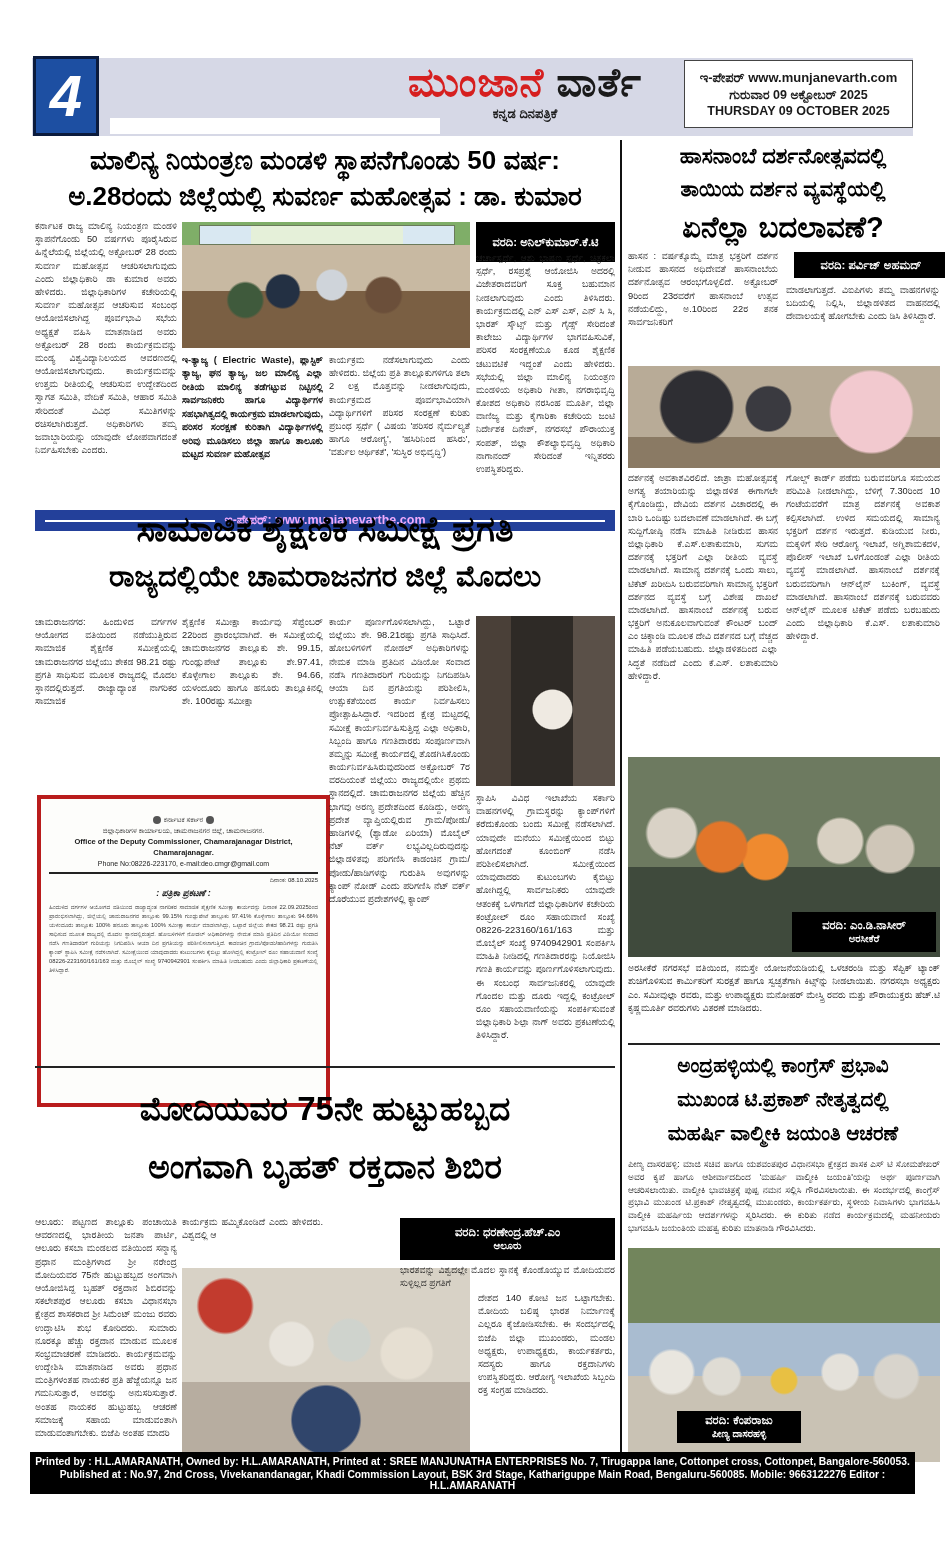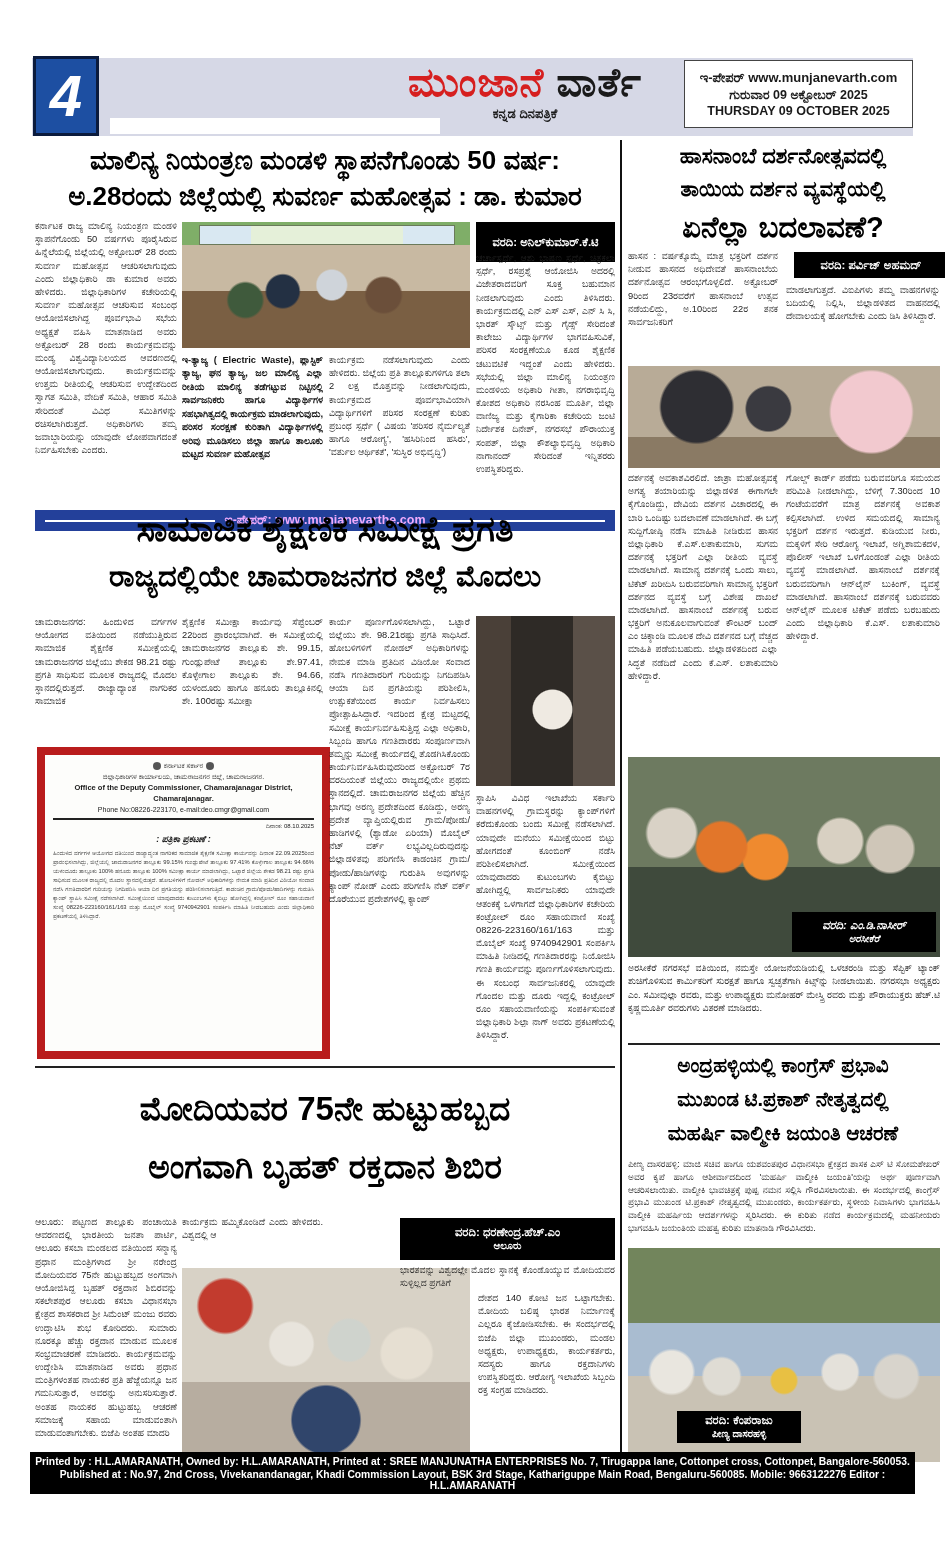--- a/index.html
+++ b/index.html
@@ -80,21 +80,21 @@
      radial-gradient(circle at 50% 62%, #e8c043 0 6%, transparent 7%),
      radial-gradient(circle at 14% 58%, #e9e6df 0 7%, transparent 8%),
      radial-gradient(circle at 30% 60%, #dfdcd4 0 7%, transparent 8%),
      radial-gradient(circle at 68% 58%, #e4e1da 0 7%, transparent 8%),
      radial-gradient(circle at 86% 60%, #d8d4cc 0 7%, transparent 8%),
      linear-gradient(#72855c 0 35%, #a9bcd0 35% 60%, #c9c2b4 60% 100%);}
   .ph-door{background:
      radial-gradient(circle at 55% 55%, #efeae2 0 16%, transparent 17%),
      linear-gradient(90deg,#4a4038 0 25%, #2e2a26 25% 70%, #5a5048 70% 100%);}
   
-  .letter{background:#fdfdfb;border:8px solid #b91c1c;box-sizing:border-box;padding:6px 8px;overflow:hidden;}
+  .letter{background:#fdfdfb;border:4px solid #b91c1c;box-sizing:border-box;padding:16px 8px;overflow:hidden;margin-top:48px;}
   .letter .lt-head{text-align:center;font-size:7px;line-height:1.5;}
   .letter .lt-en{font-size:7.5px;font-weight:700;}
   .letter .lt-rule{height:2px;background:#222;margin:3px 0;}
   .letter .lt-date{text-align:right;font-size:6px;margin:2px 0;}
   .letter .lt-title{text-align:center;font-size:9px;font-weight:800;margin:4px 0;font-style:italic;}
   .letter .lt-body{font-size:5.8px;line-height:1.55;text-align:justify;color:#333;}
   .emblem{display:inline-block;width:8px;height:8px;border-radius:50%;background:#555;vertical-align:middle;margin:0 3px;}
   
   .footer{left:30px;top:1452px;width:885px;height:42px;background:#000;color:#fff;display:flex;flex-direction:column;
           align-items:center;justify-content:center;text-align:center;}
@@ -195,21 +195,21 @@
   <div class="abs btxt" style="left:628px;top:250px;width:150px;height:112px;">ಹಾಸನ : ವರ್ಷಕ್ಕೊಮ್ಮೆ ಮಾತ್ರ ಭಕ್ತರಿಗೆ ದರ್ಶನ ನೀಡುವ ಹಾಸನದ ಅಧಿದೇವತೆ ಹಾಸನಾಂಬೆಯ ದರ್ಶನೋತ್ಸವ ಆರಂಭಗೊಳ್ಳಲಿದೆ. ಅಕ್ಟೋಬರ್ 9ರಿಂದ 23ರವರೆಗೆ ಹಾಸನಾಂಬೆ ಉತ್ಸವ ನಡೆಯಲಿದ್ದು, ಅ.10ರಿಂದ 22ರ ತನಕ ಸಾರ್ವಜನಿಕರಿಗೆ</div>
   <div class="abs bybox" style="left:794px;top:252px;width:154px;height:26px;">
     <div class="l1">ವರದಿ: ಪರ್ವಿಜ್ ಅಹಮದ್</div>
   </div>
   <div class="abs btxt" style="left:786px;top:284px;width:154px;height:78px;">ಮಾಡಲಾಗುತ್ತದೆ. ವಿಐಪಿಗಳು ತಮ್ಮ ವಾಹನಗಳನ್ನು ಬದಿಯಲ್ಲಿ ನಿಲ್ಲಿಸಿ, ಜಿಲ್ಲಾಡಳಿತದ ವಾಹನದಲ್ಲಿ ದೇವಾಲಯಕ್ಕೆ ಹೋಗಬೇಕು ಎಂದು ಡಿಸಿ ತಿಳಿಸಿದ್ದಾರೆ.</div>
   <div class="abs photo ph-lady" style="left:628px;top:366px;width:312px;height:102px;"></div>
   <div class="abs btxt" style="left:628px;top:472px;width:150px;height:282px;">ದರ್ಶನಕ್ಕೆ ಅವಕಾಶವಿರಲಿದೆ. ಜಾತ್ರಾ ಮಹೋತ್ಸವಕ್ಕೆ ಅಗತ್ಯ ತಯಾರಿಯನ್ನು ಜಿಲ್ಲಾಡಳಿತ ಈಗಾಗಲೇ ಕೈಗೊಂಡಿದ್ದು, ದೇವಿಯ ದರ್ಶನ ವಿಚಾರದಲ್ಲಿ ಈ ಬಾರಿ ಒಂದಿಷ್ಟು ಬದಲಾವಣೆ ಮಾಡಲಾಗಿದೆ.   ಈ ಬಗ್ಗೆ ಸುದ್ದಿಗೋಷ್ಠಿ ನಡೆಸಿ ಮಾಹಿತಿ ನೀಡಿರುವ ಹಾಸನ ಜಿಲ್ಲಾಧಿಕಾರಿ ಕೆ.ಎಸ್.ಲತಾಕುಮಾರಿ, ಸುಗಮ ದರ್ಶನಕ್ಕೆ ಭಕ್ತರಿಗೆ ಎಲ್ಲಾ ರೀತಿಯ ವ್ಯವಸ್ಥೆ ಮಾಡಲಾಗಿದೆ. ಸಾಮಾನ್ಯ ದರ್ಶನಕ್ಕೆ ಒಂದು ಸಾಲು, ಟಿಕೆಟ್ ಖರೀದಿಸಿ ಬರುವವರಿಗಾಗಿ ಸಾಮಾನ್ಯ ಭಕ್ತರಿಗೆ ದರ್ಶನದ ವ್ಯವಸ್ಥೆ ಬಗ್ಗೆ ವಿಶೇಷ ದಾಖಲೆ ಮಾಡಲಾಗಿದೆ. ಹಾಸನಾಂಬೆ ದರ್ಶನಕ್ಕೆ ಬರುವ ಭಕ್ತರಿಗೆ ಅನುಕೂಲವಾಗುವಂತೆ ಕೌಂಟರ್ ಬಂದ್   ಎಂ ಚಿಕ್ಕಾಂಡಿ ಮೂಲಕ ದೇವಿ ದರ್ಶನದ ಬಗ್ಗೆ ವೆಚ್ಚದ ಮಾಹಿತಿ ಪಡೆಯಬಹುದು. ಜಿಲ್ಲಾಡಳಿತದಿಂದ ಎಲ್ಲಾ ಸಿದ್ಧತೆ ನಡೆದಿದೆ ಎಂದು ಕೆ.ಎಸ್. ಲತಾಕುಮಾರಿ ಹೇಳಿದ್ದಾರೆ.</div>
   <div class="abs btxt" style="left:786px;top:472px;width:154px;height:282px;">ಗೋಲ್ಡ್ ಕಾರ್ಡ್ ಪಡೆದು ಬರುವವರಿಗೂ ಸಮಯದ ಪರಿಮಿತಿ ನೀಡಲಾಗಿದ್ದು, ಬೆಳಿಗ್ಗೆ 7.30ರಿಂದ 10 ಗಂಟೆಯವರೆಗೆ ಮಾತ್ರ ದರ್ಶನಕ್ಕೆ ಅವಕಾಶ ಕಲ್ಪಿಸಲಾಗಿದೆ. ಉಳಿದ ಸಮಯದಲ್ಲಿ ಸಾಮಾನ್ಯ ಭಕ್ತರಿಗೆ ದರ್ಶನ ಇರುತ್ತದೆ.   ಕುಡಿಯುವ ನೀರು, ಮಕ್ಕಳಿಗೆ ಸೇರಿ ಆರೋಗ್ಯ ಇಲಾಖೆ, ಅಗ್ನಿಶಾಮಕದಳ, ಪೊಲೀಸ್ ಇಲಾಖೆ ಒಳಗೊಂಡಂತೆ ಎಲ್ಲಾ ರೀತಿಯ ವ್ಯವಸ್ಥೆ ಮಾಡಲಾಗಿದೆ. ಹಾಸನಾಂಬೆ ದರ್ಶನಕ್ಕೆ ಬರುವವರಿಗಾಗಿ ಆನ್‌ಲೈನ್ ಬುಕಿಂಗ್, ವ್ಯವಸ್ಥೆ ಮಾಡಲಾಗಿದೆ. ಹಾಸನಾಂಬೆ ದರ್ಶನಕ್ಕೆ ಬರುವವರು ಆನ್‌ಲೈನ್ ಮೂಲಕ ಟಿಕೆಟ್ ಪಡೆದು ಬರಬಹುದು ಎಂದು ಜಿಲ್ಲಾಧಿಕಾರಿ ಕೆ.ಎಸ್. ಲತಾಕುಮಾರಿ ಹೇಳಿದ್ದಾರೆ.</div>
 
   <div class="abs photo ph-workers" style="left:628px;top:757px;width:312px;height:200px;"></div>
-  <div class="abs bybox" style="left:792px;top:912px;width:144px;height:40px;font-style:italic;">
+  <div class="abs bybox" style="left:792px;top:912px;width:144px;height:40px;">
     <div class="l1">ವರದಿ: ಎಂ.ಡಿ.ನಾಸೀರ್</div>
     <div class="l2">ಅರಸೀಕೆರೆ</div>
   </div>
   <div class="abs cap" style="left:628px;top:962px;width:312px;height:76px;font-weight:400;">ಅರಸೀಕೆರೆ ನಗರಸಭೆ ವತಿಯಿಂದ, ನಮಸ್ತೇ ಯೋಜನೆಯಡಿಯಲ್ಲಿ ಒಳಚರಂಡಿ ಮತ್ತು ಸೆಪ್ಟಿಕ್ ಟ್ಯಾಂಕ್ ಶುಚಿಗೊಳಿಸುವ ಕಾರ್ಮಿಕರಿಗೆ ಸುರಕ್ಷತೆ ಹಾಗೂ ಸ್ವಚ್ಛತೆಗಾಗಿ ಕಿಟ್ಸ್‌ನ್ನು ನೀಡಲಾಯಿತು. ನಗರಸಭಾ ಅಧ್ಯಕ್ಷರು ಎಂ. ಸಮೀವುಲ್ಲಾ ರವರು, ಮತ್ತು ಉಪಾಧ್ಯಕ್ಷರು ಮನೋಹರ್ ಮೇಸ್ತ್ರಿ ರವರು ಮತ್ತು ಪೌರಾಯುಕ್ತರು ಹೆಚ್.ಟಿ ಕೃಷ್ಣಮೂರ್ತಿ ರವರುಗಳು ವಿತರಣೆ ಮಾಡಿದರು.</div>
 
   <div class="abs hrule" style="left:628px;top:1043px;width:312px;"></div>
 
   <div class="abs hl hlR2">
     <div>ಅಂದ್ರಹಳ್ಳಿಯಲ್ಲಿ ಕಾಂಗ್ರೆಸ್ ಪ್ರಭಾವಿ</div>
     <div>ಮುಖಂಡ ಟಿ.ಪ್ರಕಾಶ್ ನೇತೃತ್ವದಲ್ಲಿ</div>

